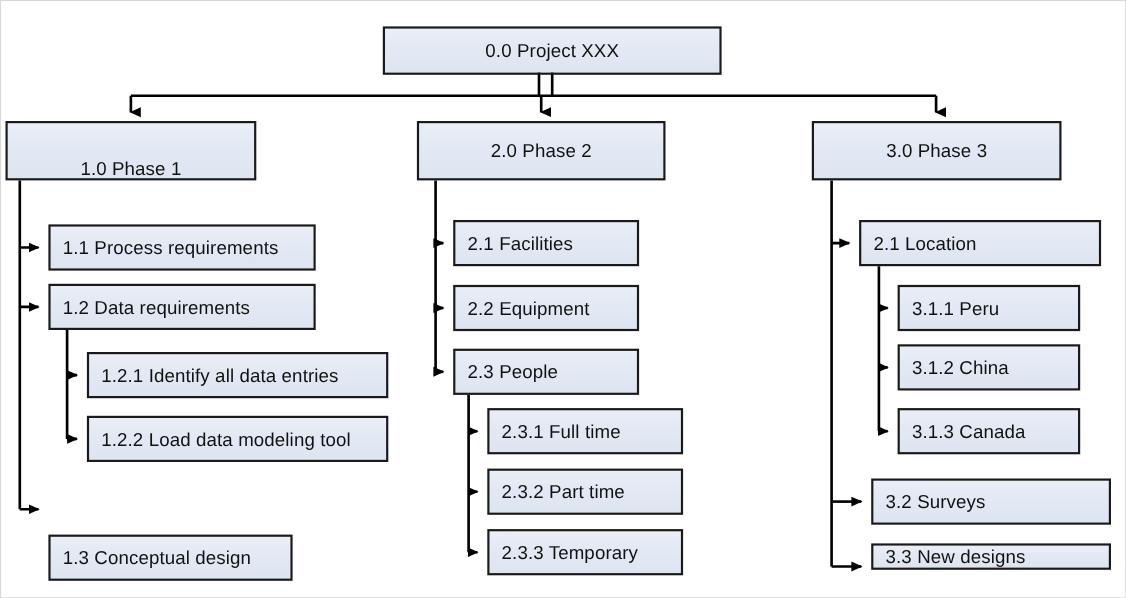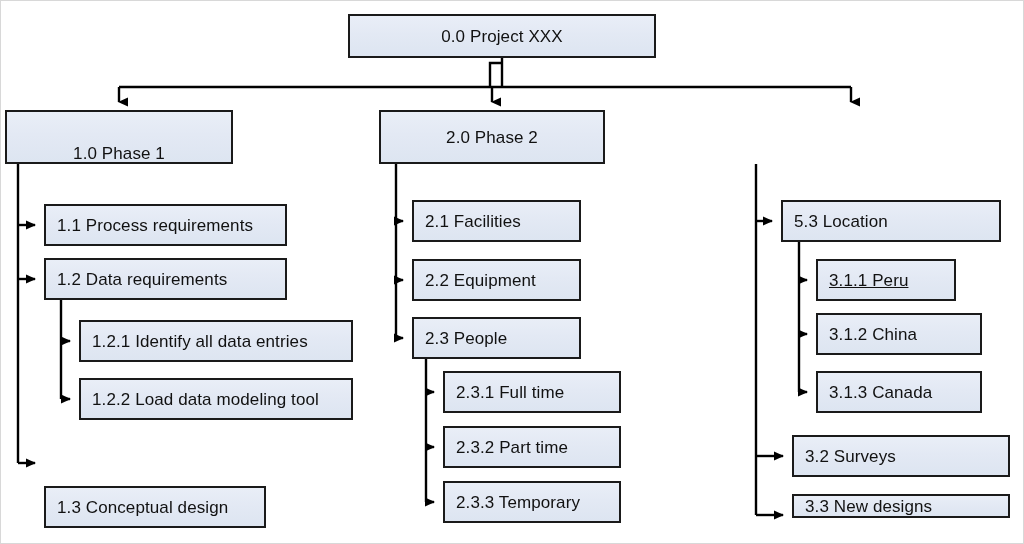--- a/index.html
+++ b/index.html
@@ -101,32 +101,35 @@
       <path d="M755,514 L782,514" marker-end="url(#arrowRight)"></path>
 
       <path d="M798,241 L798,391"></path>
       <path d="M798,279 L806,279" marker-end="url(#arrowRight)"></path>
       <path d="M798,333 L806,333" marker-end="url(#arrowRight)"></path>
       <path d="M798,391 L806,391" marker-end="url(#arrowRight)"></path>
 
     </g>
   </svg>
 
-  <div class="node center" style="left:347px; top:13px; width:308px; height:44px;">
+  <div class="node center" style="left:347px; top:23px; width:308px; height:44px;">
     <span class="node-label">0.0 Project XXX</span>
   </div>
 
   <div class="node center" style="left:4px; top:109px; width:228px; height:54px;align-items:flex-end;">
     <span class="node-label">1.0 Phase 1</span>
   </div>
 
   <div class="node center" style="left:378px; top:109px; width:226px; height:54px;text-align:center;">
     <span class="node-label">2.0 Phase 2</span>
   </div>
 
+  <div class="node center" style="left:737px; top:109px; width:227px; height:54px;">
+    <span class="node-label">3.0 Phase 3</span>
+  </div>
 
   <div class="node left" style="left:43px; top:203px; width:243px; height:42px;">
     <span class="node-label">1.1 Process requirements</span>
   </div>
 
   <div class="node left" style="left:43px; top:257px; width:243px; height:42px;">
     <span class="node-label">1.2 Data requirements</span>
   </div>
 
   <div class="node left" style="left:78px; top:319px; width:274px; height:42px;">
@@ -159,24 +162,24 @@
 
   <div class="node left" style="left:442px; top:425px; width:178px; height:42px;">
     <span class="node-label">2.3.2 Part time</span>
   </div>
 
   <div class="node left" style="left:442px; top:480px; width:178px; height:42px;">
     <span class="node-label">2.3.3 Temporary</span>
   </div>
 
   <div class="node left" style="left:780px; top:199px; width:220px; height:42px;">
-    <span class="node-label">5.3 Location</span>
+    <span class="node-label">2.1 Location</span>
   </div>
 
-  <div class="node left" style="left:815px; top:258px; width:140px; height:42px;text-decoration:underline;">
+  <div class="node left" style="left:815px; top:258px; width:166px; height:42px;">
     <span class="node-label">3.1.1 Peru</span>
   </div>
 
   <div class="node left" style="left:815px; top:312px; width:166px; height:42px;">
     <span class="node-label">3.1.2 China</span>
   </div>
 
   <div class="node left" style="left:815px; top:370px; width:166px; height:42px;">
     <span class="node-label">3.1.3 Canada</span>
   </div>

